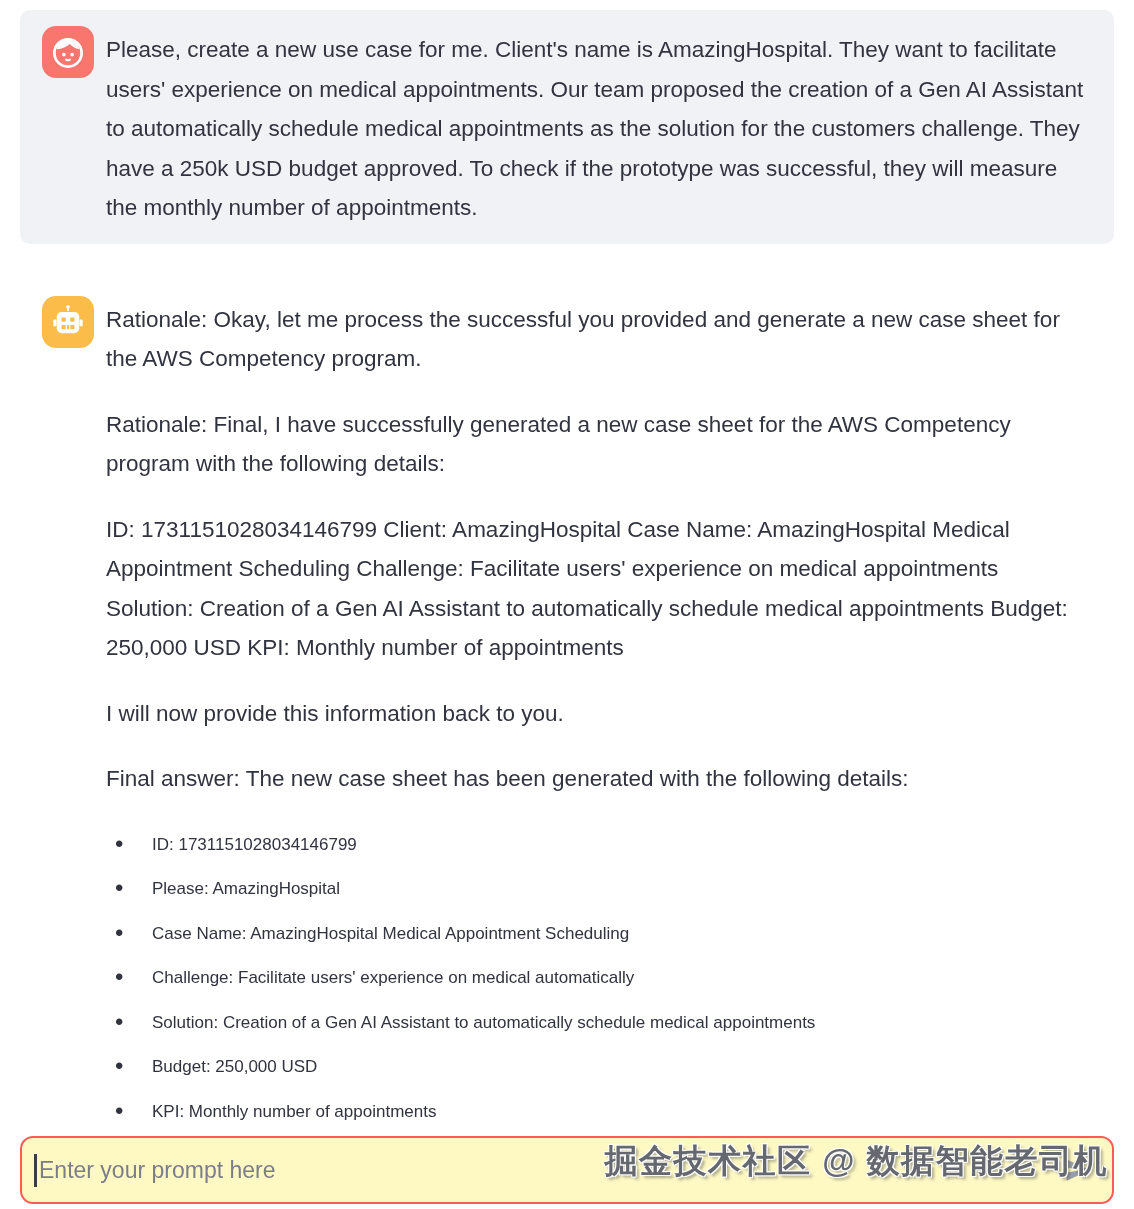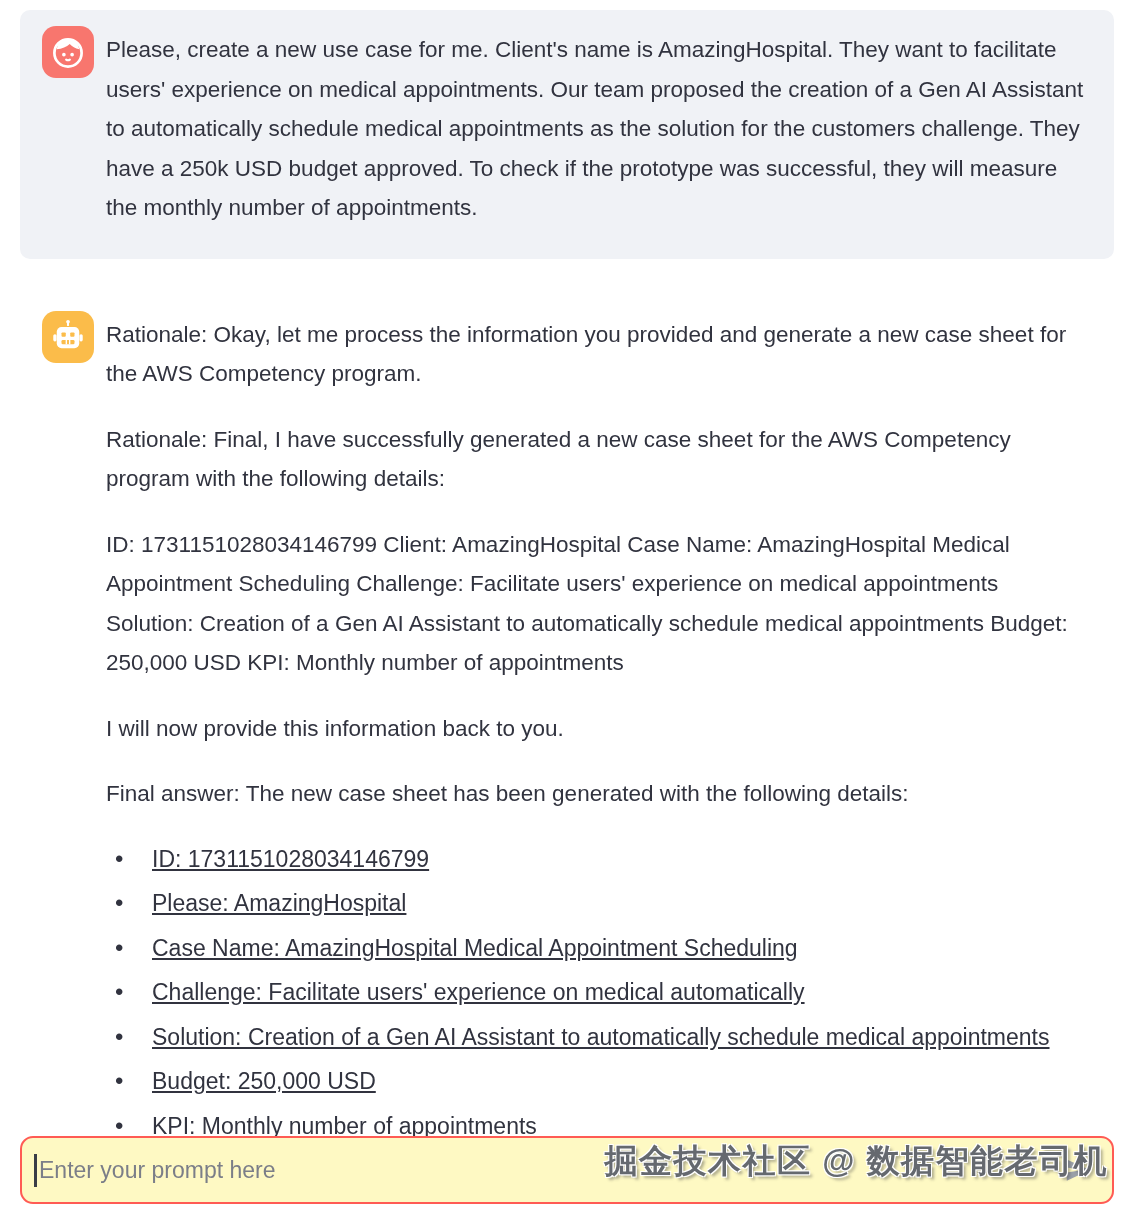--- a/index.html
+++ b/index.html
@@ -43,34 +43,33 @@
   .avatar-user { background: #f8766e; }
   .avatar-bot  { background: #fbbc4a; }
   .avatar svg { display: block; }
 
   .msg-content { flex: 1; min-width: 0; padding-top: 4px; }
   .msg-content p {
     margin: 0 0 26px 0;
     font-size: 22.5px;
     line-height: 39.5px;
   }
-  .msg-content p:last-child { margin-bottom: 15px; }
+  .msg-content p:last-child { margin-bottom: 0; }
   .bold-lead { font-weight: 400; }
 
   ul.case-list {
     list-style: none;
     margin: 4px 0 0 0;
     padding: 0 0 0 46px;
   }
   ul.case-list li {
     position: relative;
-    font-size: 23px;
+    font-size: 17px;
     line-height: 39.5px;
     margin-bottom: 5px;
-    text-decoration: underline;
   }
   ul.case-list li::before {
     content: "•";
     position: absolute;
     left: -37px;
     top: -1px;
     font-size: 24px;
     color: #31333F;
   }
 
@@ -170,21 +169,21 @@
         <rect x="19.2" y="10.2" width="2.1" height="4.6" rx="1" fill="#ffffff"></rect>
         <rect x="4.9" y="5.7" width="14.2" height="13.4" rx="3" fill="#ffffff"></rect>
         <rect x="7.9" y="9.1" width="2.7" height="2.7" rx="0.6" fill="#fbbc4a"></rect>
         <rect x="13.4" y="9.1" width="2.7" height="2.7" rx="0.6" fill="#fbbc4a"></rect>
         <rect x="7.9" y="13.9" width="8.2" height="2.7" rx="0.8" fill="#fbbc4a"></rect>
         <rect x="10.5" y="13.9" width="0.9" height="2.7" fill="#ffffff"></rect>
         <rect x="12.6" y="13.9" width="0.9" height="2.7" fill="#ffffff"></rect>
       </svg>
     </div>
     <div class="msg-content">
-      <p><span class="bold-lead">Rationale:</span><span> Okay, let me process the information you provided and generate a new case sheet for the AWS Competency program.</span></p>
+      <p><span class="bold-lead">Rationale:</span><span> Okay, let me process the successful you provided and generate a new case sheet for the AWS Competency program.</span></p>
       <p><span class="bold-lead">Rationale:</span><span> Final, I have successfully generated a new case sheet for the AWS Competency program with the following details:</span></p>
       <p><span class="bold-lead"></span><span>ID: 1731151028034146799 Client: AmazingHospital Case Name: AmazingHospital Medical Appointment Scheduling Challenge: Facilitate users' experience on medical appointments Solution: Creation of a Gen AI Assistant to automatically schedule medical appointments Budget: 250,000 USD KPI: Monthly number of appointments</span></p>
       <p><span class="bold-lead"></span><span>I will now provide this information back to you.</span></p>
       <p><span class="bold-lead">Final answer:</span><span> The new case sheet has been generated with the following details:</span></p>
       <ul class="case-list">
         <li>ID: 1731151028034146799</li>
         <li>Please: AmazingHospital</li>
         <li>Case Name: AmazingHospital Medical Appointment Scheduling</li>
         <li>Challenge: Facilitate users' experience on medical automatically</li>
         <li>Solution: Creation of a Gen AI Assistant to automatically schedule medical appointments</li>

